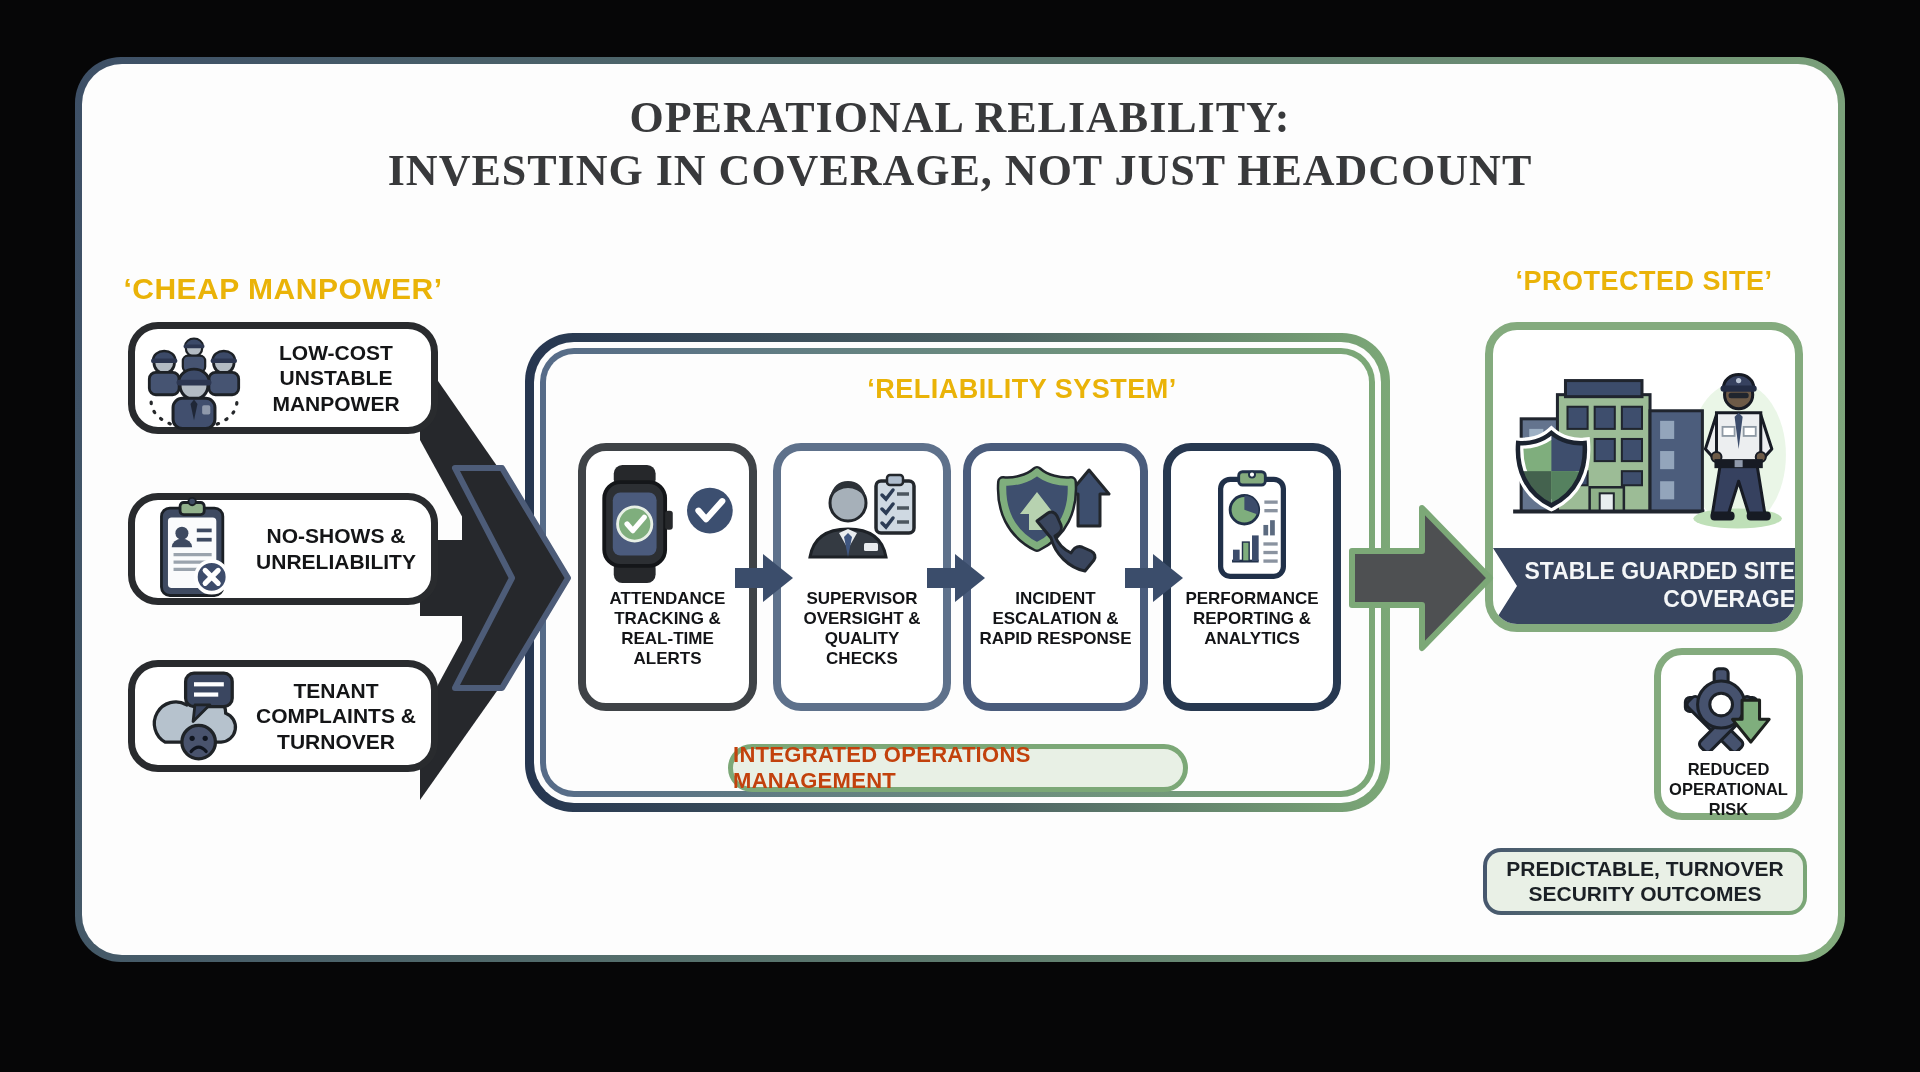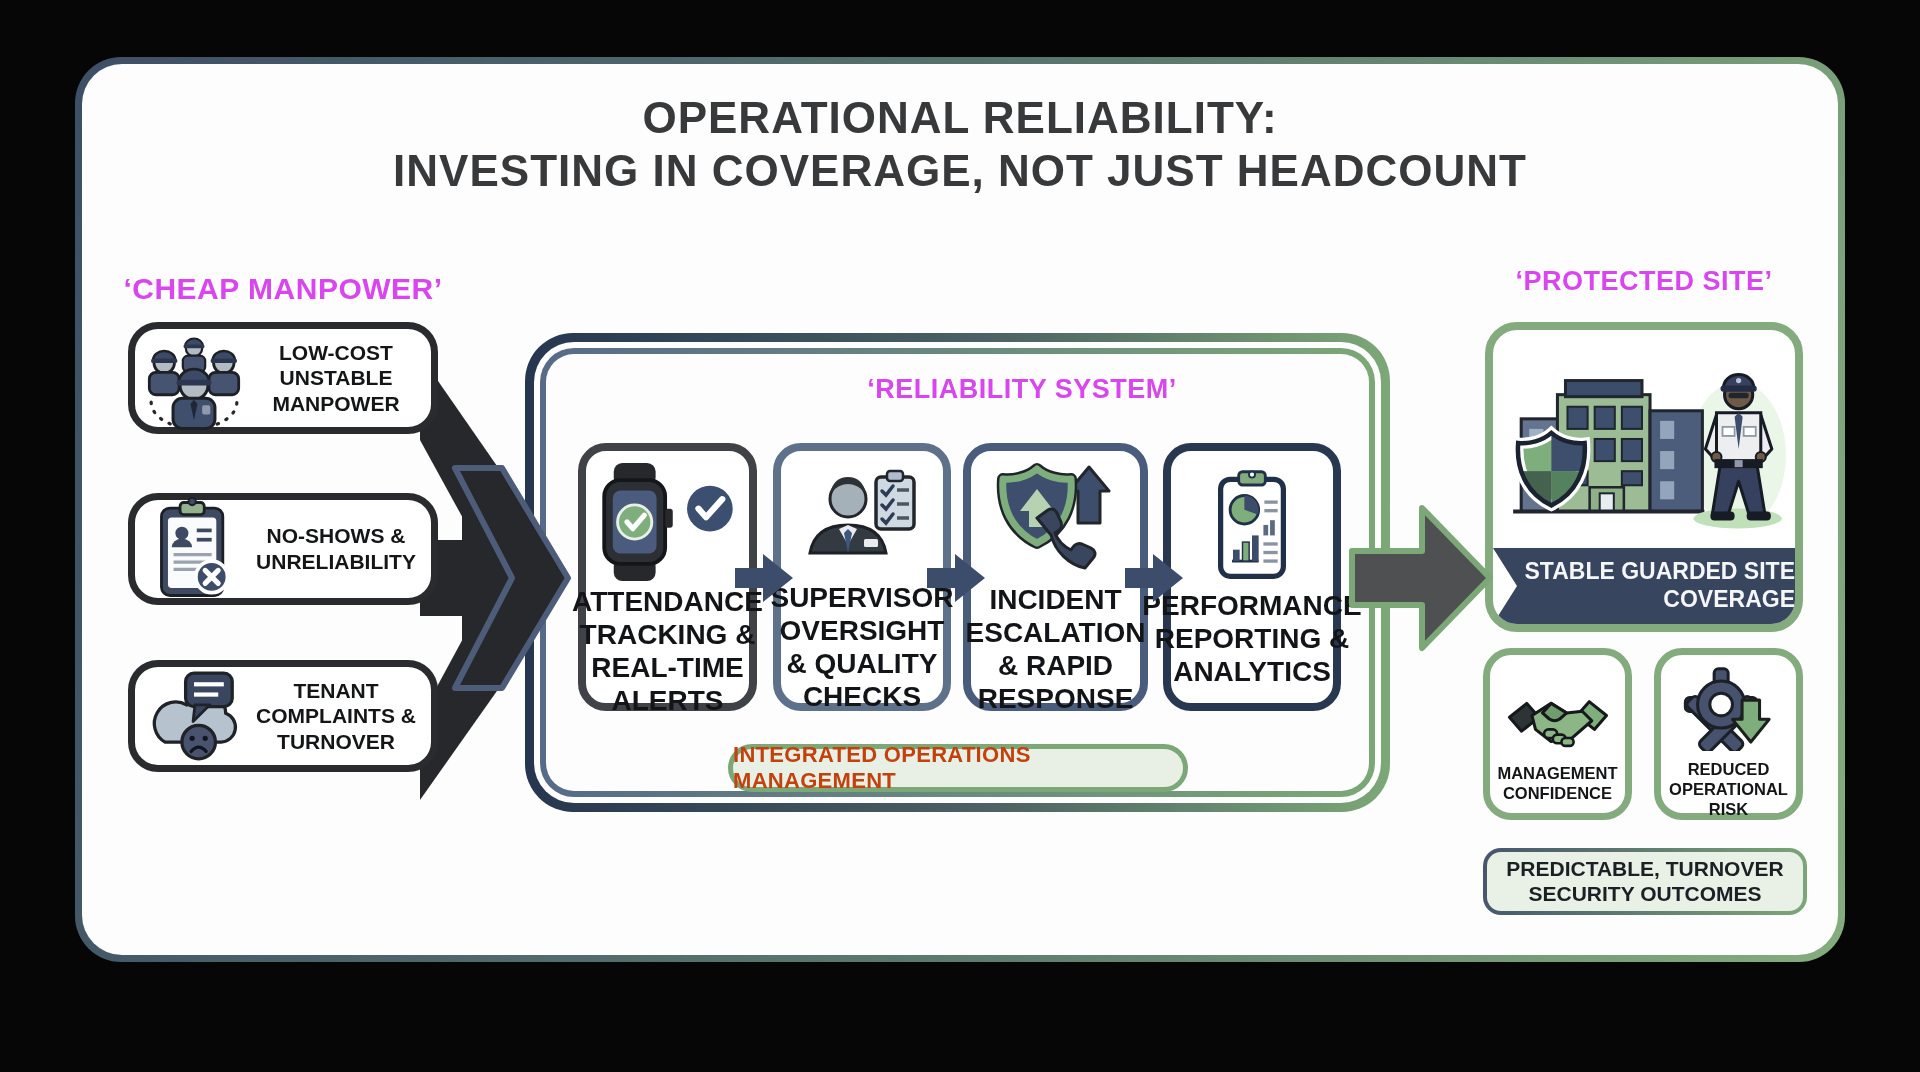--- a/index.html
+++ b/index.html
@@ -4,22 +4,22 @@
 <style>
   html,body{margin:0;padding:0;background:#060607;}
   .stage{position:relative;width:1920px;height:1072px;background:#060607;overflow:hidden;
          font-family:"Liberation Sans",sans-serif;-webkit-font-smoothing:antialiased;}
   
   .frame{position:absolute;left:75px;top:57px;width:1770px;height:905px;border-radius:46px;
          background:linear-gradient(105deg,#3d4f66 0%,#5d7a6e 55%,#84ad7e 100%);
          padding:7px;box-sizing:border-box;}
   .frame-inner{width:100%;height:100%;background:#fdfdfd;border-radius:40px;}
   .title{position:absolute;left:75px;top:92px;width:1770px;text-align:center;color:#38393b;
-         font-weight:700;font-size:44px;letter-spacing:1px;line-height:1.2;z-index:4;}
-  .sec-label{position:absolute;font-weight:700;color:#d946ef;text-align:center;letter-spacing:.5px;z-index:6;}
+         font-weight:700;font-size:44px;letter-spacing:1px;line-height:1.2;z-index:4;font-family:Liberation Serif, serif;}
+  .sec-label{position:absolute;font-weight:700;color:#eab308;text-align:center;letter-spacing:.5px;z-index:6;}
   #label-left{left:118px;top:272px;width:330px;font-size:30px;}
   #label-right{left:1480px;top:266px;width:328px;font-size:27px;}
   #label-system{left:525px;top:374px;width:994px;font-size:27px;z-index:7;}
 
   
   .pain-box{position:absolute;left:128px;width:310px;height:112px;background:#fff;
             border:7px solid #292b2e;border-radius:30px;box-sizing:border-box;
             display:flex;align-items:center;z-index:20;}
   #pain-1{top:322px}#pain-2{top:493px}#pain-3{top:660px}
   .pain-icon{flex:0 0 118px;display:flex;justify-content:center;align-items:center;}
@@ -35,21 +35,21 @@
              background:linear-gradient(90deg,#566b88 0%,#7ca877 100%);padding:6px;box-sizing:border-box;}
   .sys-content{width:100%;height:100%;border-radius:28px;background:#fdfdfd;}
 
   .step-box{position:absolute;top:443px;height:268px;background:#fff;border-radius:28px;
             box-sizing:border-box;display:flex;flex-direction:column;align-items:center;z-index:20;border:8px solid #333;}
   #step-a{left:578px;width:179px;border-color:#3f4347;}
   #step-b{left:773px;width:178px;border-color:#5e718b;}
   #step-c{left:963px;width:185px;border-color:#4a5c7c;}
   #step-d{left:1163px;width:178px;border-color:#273850;}
   .step-icon{height:126px;display:flex;align-items:center;justify-content:center;margin-top:10px;}
-  .step-label{font-weight:700;font-size:28px;line-height:1.18;text-align:center;color:#131417;padding:2px 6px 0 6px;}
+  .step-label{font-weight:700;font-size:17px;line-height:1.18;text-align:center;color:#131417;padding:2px 6px 0 6px;}
 
   .ops-pill{position:absolute;left:728px;top:744px;width:460px;height:48px;background:#e8f0e5;
             border:5px solid #7ca877;border-radius:26px;box-sizing:border-box;display:flex;
             align-items:center;justify-content:center;font-weight:700;font-size:22px;color:#c2410c;
             letter-spacing:.3px;z-index:30;}
 
   
   .site-box{position:absolute;left:1485px;top:322px;width:318px;height:310px;background:#fff;
             border:8px solid #84ab7e;border-radius:32px;box-sizing:border-box;overflow:hidden;z-index:20;}
   .site-banner{position:absolute;left:0;right:0;bottom:0;height:76px;background:#38455f;
@@ -322,38 +322,20 @@
         <circle cx="244" cy="40" r="14" fill="#6d5a47" stroke="#171b24" stroke-width="3"></circle>
         <rect x="234" y="38" width="20" height="5.5" rx="2.5" fill="#20252e"></rect>
         <path d="M229,33 a15,13 0 0 1 30,0 z" fill="#36415f" stroke="#171b24" stroke-width="3"></path>
         <rect x="226" y="31" width="36" height="6" rx="3" fill="#232c44"></rect>
         <circle cx="244" cy="26" r="2.6" fill="#b9c4d4"></circle>
       </g>
     </svg>
     <div class="site-banner">STABLE GUARDED SITE COVERAGE</div>
   </div>
 
-  <div class="benefit-box" id="benefit-1">
-    <div class="benefit-icon">
-      <svg width="104" height="72" viewBox="0 0 120 80">
-        <g stroke="#15191c" stroke-width="3.5" stroke-linejoin="round">
-          <polygon points="4,38 24,22 38,38 18,54" fill="#2e3336"></polygon>
-          <polygon points="116,36 96,20 82,36 102,52" fill="#7fae7d"></polygon>
-          <path d="M30,36 L52,22 L70,33 L88,31 L99,42 L76,62 L52,66 L34,52 Z" fill="#8db687"></path>
-          <path d="M52,22 L70,33 L62,40 Q56,44 50,40 L42,33 Z" fill="#6f9e6c"></path>
-        </g>
-        <g fill="#8db687" stroke="#15191c" stroke-width="3">
-          <rect x="44" y="52" width="15" height="10" rx="5"></rect>
-          <rect x="54" y="58" width="15" height="10" rx="5"></rect>
-          <rect x="64" y="62" width="14" height="9" rx="4.5"></rect>
-        </g>
-      </svg>
-    </div>
-    <div class="benefit-label">MANAGEMENT CONFIDENCE</div>
-  </div>
 
   <div class="benefit-box" id="benefit-2">
     <div class="benefit-icon">
       <svg width="96" height="86" viewBox="0 0 110 98">
         <g fill="#46526e" stroke="#1b2027" stroke-width="3.5">
           <rect x="38" y="4" width="16" height="82" rx="5"></rect>
           <rect x="5" y="37" width="82" height="16" rx="5"></rect>
           <rect x="17" y="16" width="16" height="80" rx="5" transform="rotate(-45 46 45)"></rect>
           <rect x="59" y="16" width="16" height="80" rx="5" transform="rotate(45 46 45)"></rect>
           <circle cx="46" cy="45" r="27"></circle>

